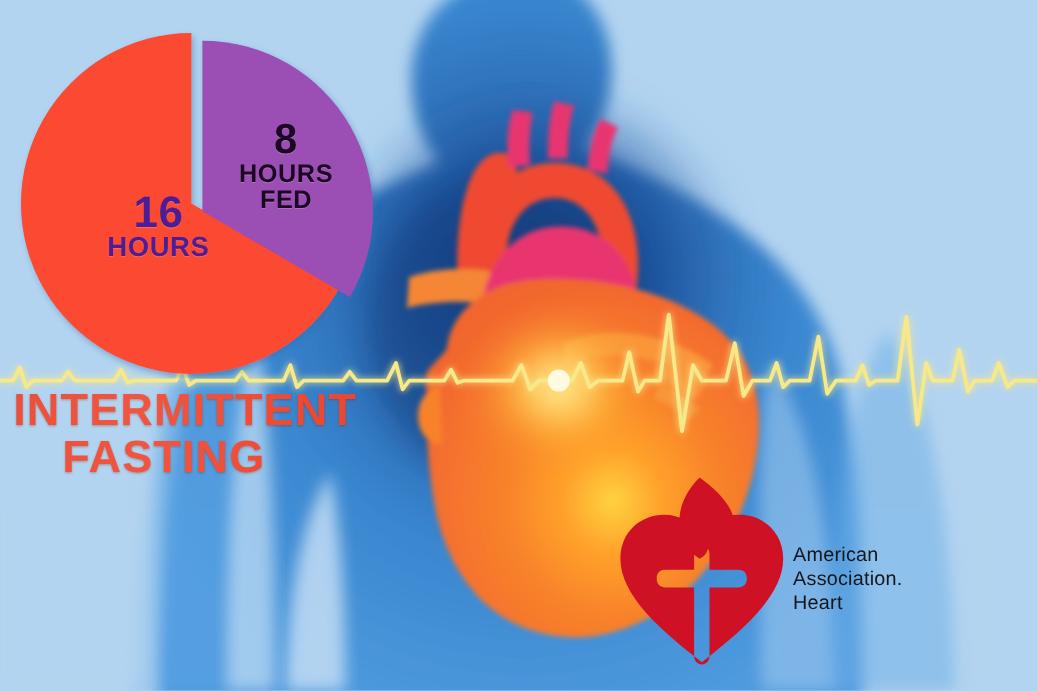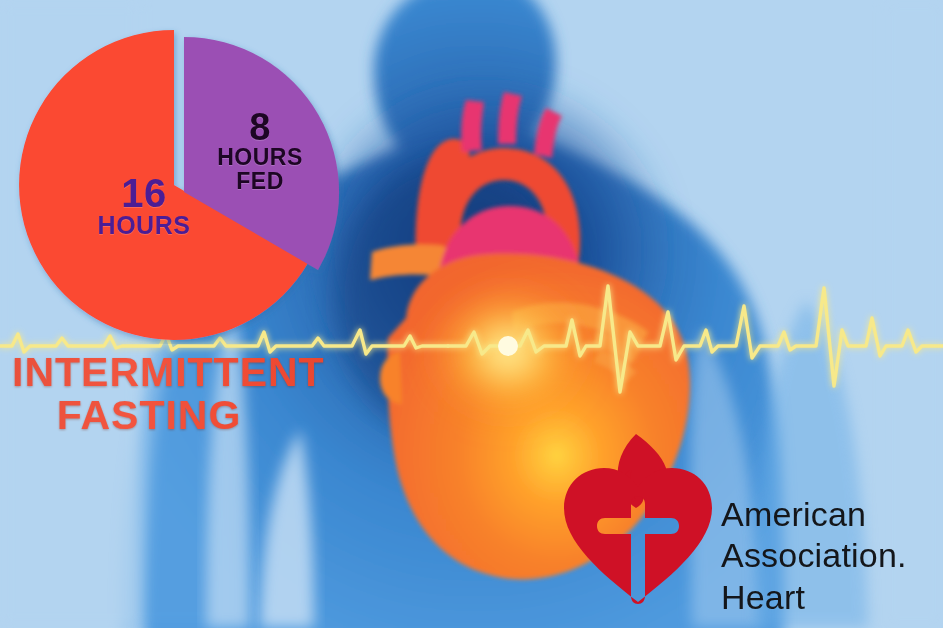--- a/index.html
+++ b/index.html
@@ -35,21 +35,21 @@
     -webkit-text-fill-color:transparent;
     filter:drop-shadow(0 1px 1px rgba(120,30,10,.35));
   }
   #wm-1{font-size:41px;text-align:left;padding-left:12px;}
   #wm-2{font-size:41px;text-align:center;padding-right:72px;margin-top:2px;}
 
   
   #aha-logo{position:absolute;left:558px;top:424px;width:380px;height:184px;}
   #aha-mark{position:absolute;left:0;top:0;width:160px;height:184px;}
   #aha-text{position:absolute;left:163px;top:70px;width:215px;color:#14161a;}
-  .aha-line{font-size:34px;line-height:1.22;font-weight:400;letter-spacing:.2px;}
+  .aha-line{font-size:18px;line-height:1.22;font-weight:400;letter-spacing:.2px;}
 </style>
 </head>
 <body>
 
 <div id="stage">
 
   <svg class="full" viewBox="0 0 943 628" preserveAspectRatio="none">
     <defs>
       <radialGradient id="gTorso" cx="52%" cy="42%" r="62%">
         <stop offset="0%" stop-color="#1d4a8d"></stop>

